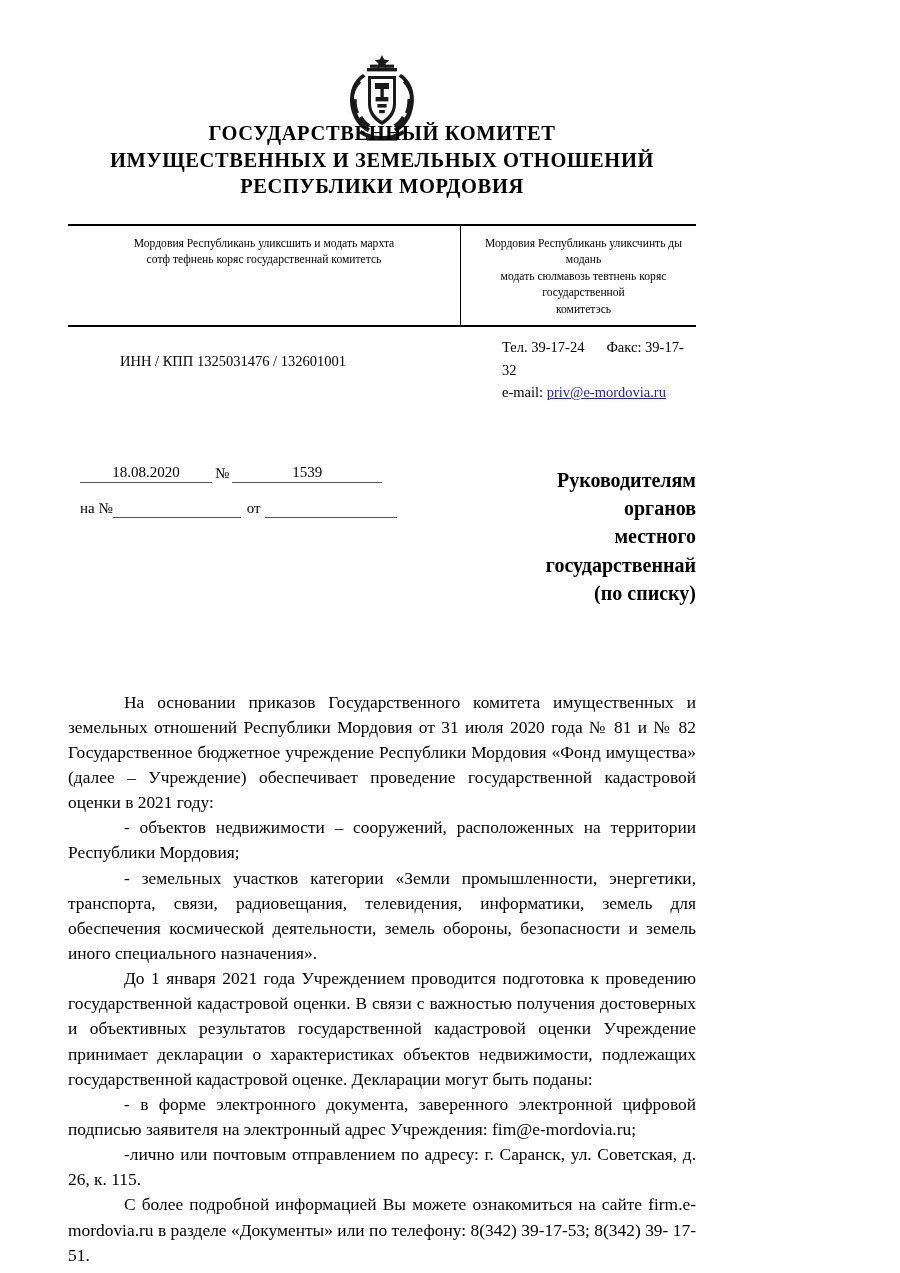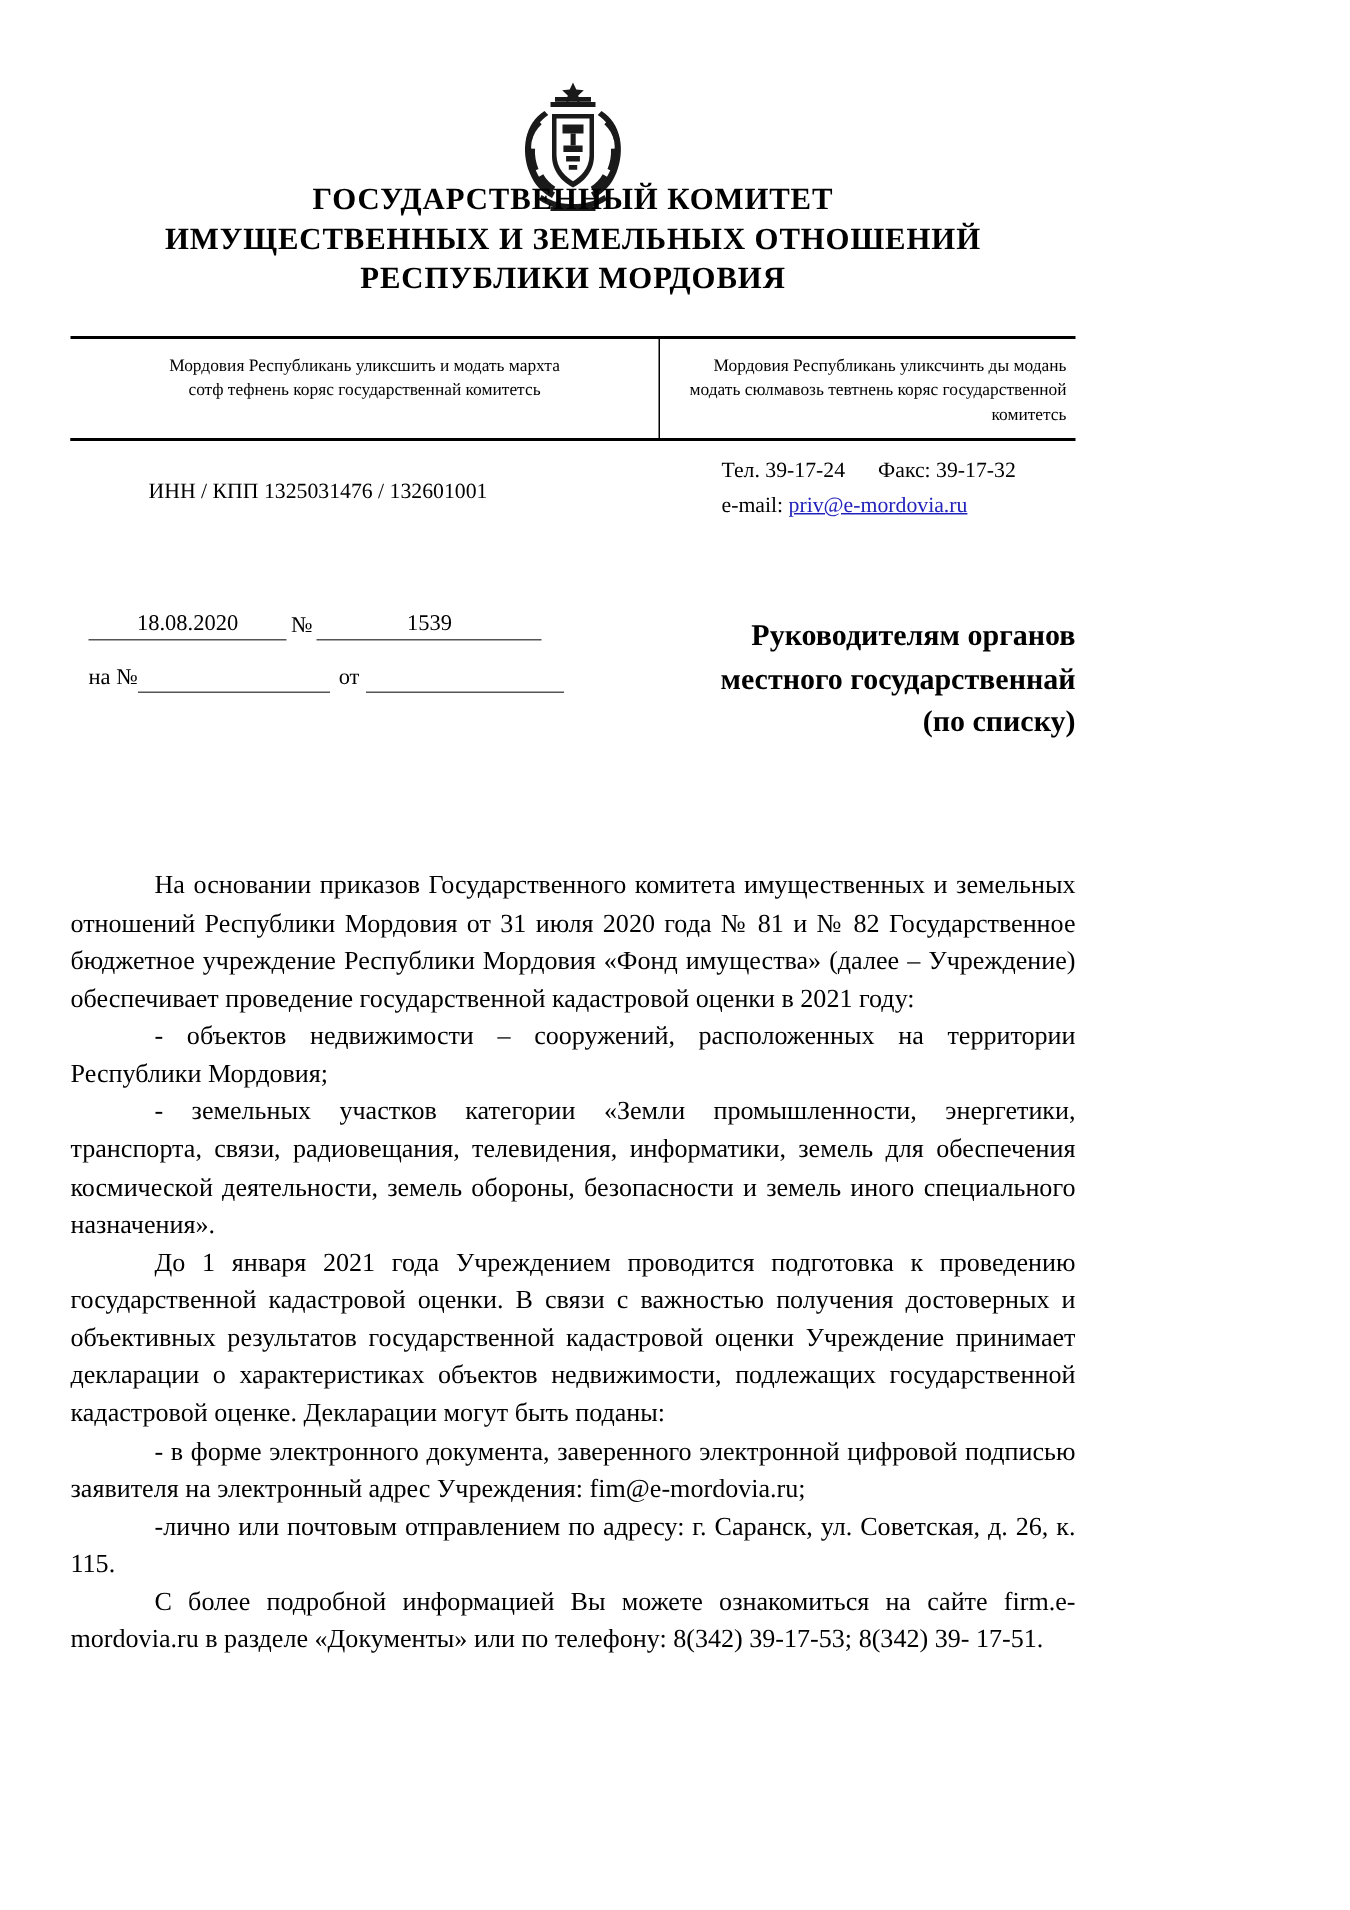--- a/index.html
+++ b/index.html
@@ -14,21 +14,21 @@
     font-family: "Liberation Serif", "DejaVu Serif", serif;
     color: #000000;
     overflow: hidden;
   }
   .page {
     position: absolute;
     left: 0; top: 0;
     width: 764px;
     height: 1273px;
     box-sizing: border-box;
-    padding: 0 47px;
+    padding: 0 68px;
   }
 
   
   .emblem-wrap {
     text-align: center;
     padding-top: 52px;
     height: 112px;
     box-sizing: border-box;
   }
   .emblem {
@@ -53,21 +53,21 @@
     margin-top: 24px;
     border-top: 2.4px solid #000;
     display: flex;
     align-items: stretch;
   }
   .lang-cell {
     box-sizing: border-box;
     font-size: 11.6px;
     line-height: 1.42;
     padding: 10px 6px 9px 6px;
-    text-align: right;
+    text-align: center;
   }
   .lang-cell.left {
     width: 392px;
     text-align: center;
     border-bottom: 2.2px solid #000;
   }
   .lang-cell.right {
     flex: 1;
     border-left: 1.6px solid #000;
     padding-left: 16px;
@@ -204,21 +204,21 @@
   </div>
 
   <div class="lang-table">
     <div class="lang-cell left">
       <div>Мордовия Республикань  уликсшить и модать мархта</div>
       <div>сотф тефнень коряс государственнай комитетсь</div>
     </div>
     <div class="lang-cell right">
       <div>Мордовия Республикань  уликсчинть ды  модань</div>
       <div>модать  сюлмавозь  тевтнень коряс государственной</div>
-      <div>комитетсь</div>
+      <div>комитетэсь</div>
     </div>
   </div>
   <div class="lang-underline"></div>
 
   <div class="contacts">
     <div class="contacts-left">
       <div class="reg">
         <div>ИНН / КПП 1325031476 / 132601001</div>
       </div>
     </div>

